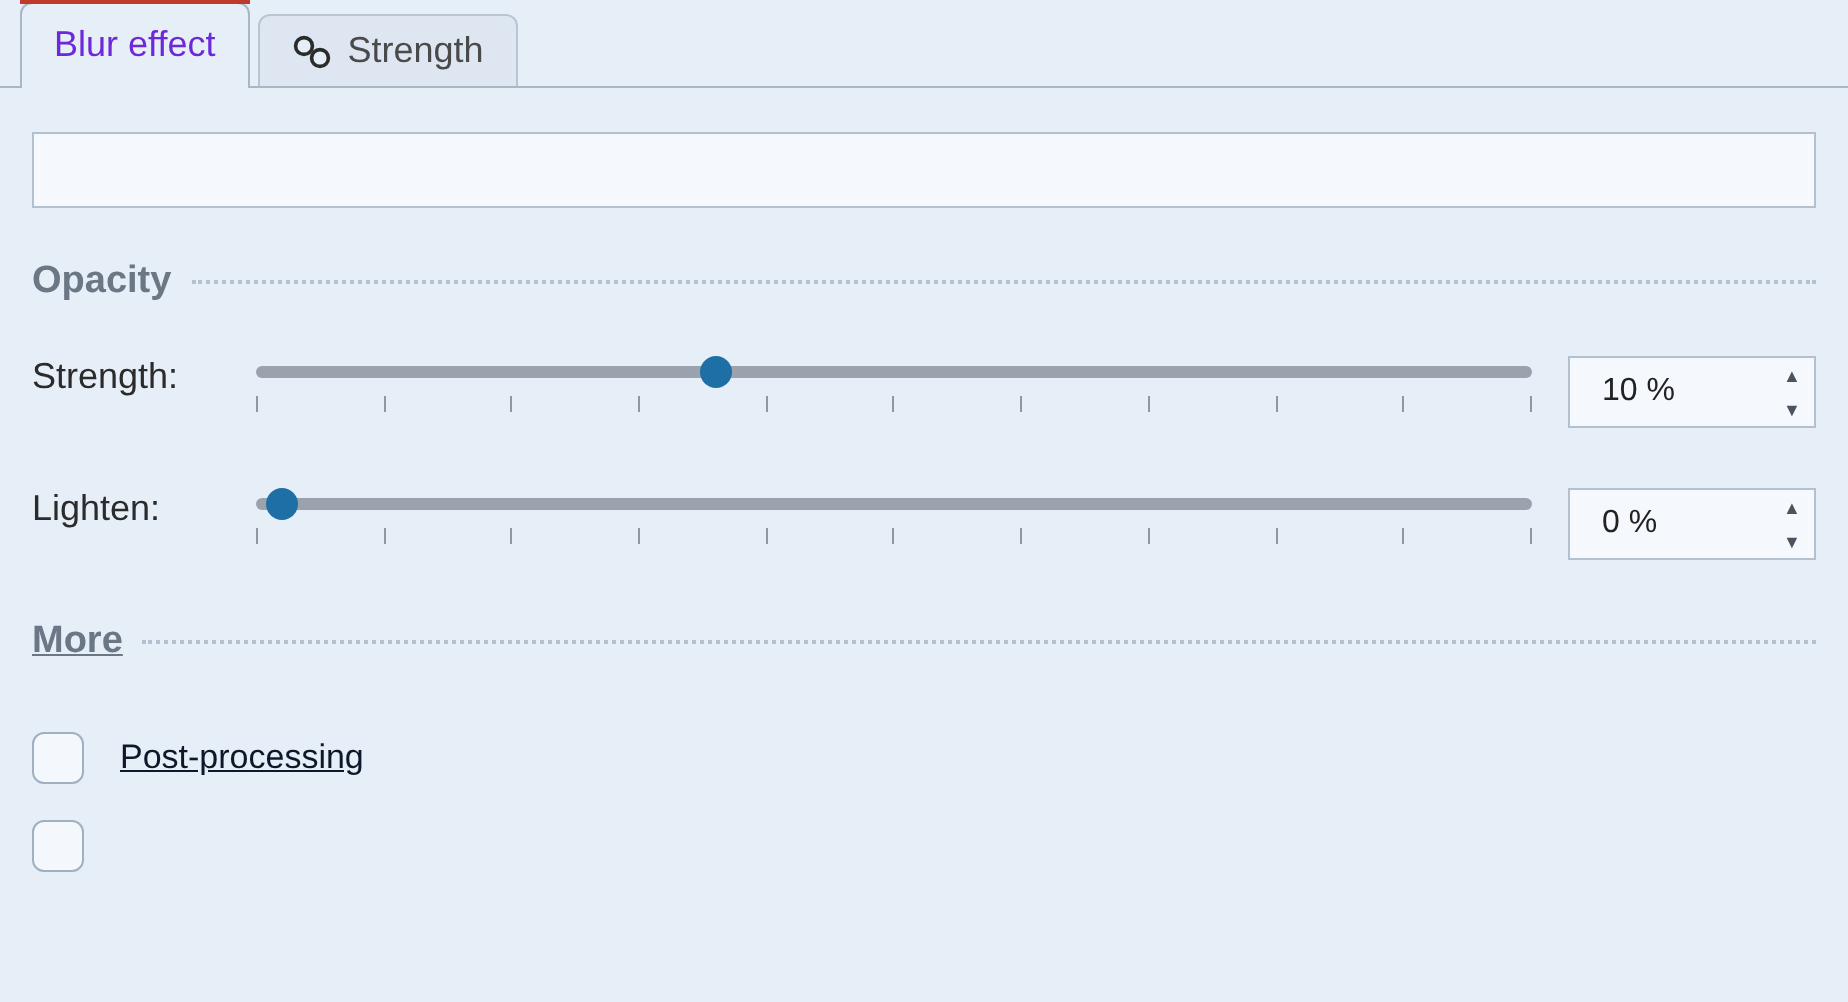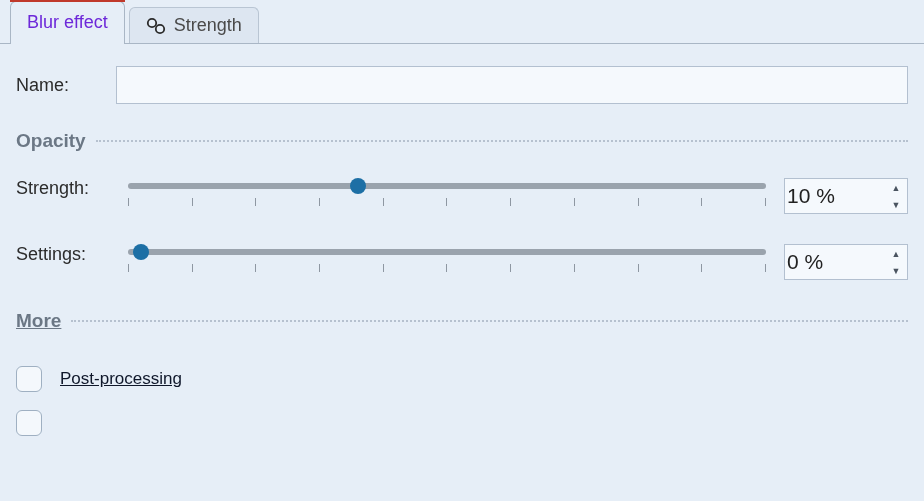--- a/index.html
+++ b/index.html
@@ -164,22 +164,22 @@
     width: 124px;
     height: 36px;
     display: flex;
     border: 1px solid #b3c0d0;
     background: #f5f9fd;
   }
   .spinner .value {
     flex: 1;
     display: flex;
     align-items: center;
-    padding-left: 2px;
-    font-size: 21px;
+    padding-left: 16px;
+    font-size: 16px;
     color: #222;
   }
   .spinner .arrows {
     width: 22px;
     display: flex;
     flex-direction: column;
   }
   .spinner .arrow {
     flex: 1;
     display: flex;
@@ -225,21 +225,20 @@
         <circle cx="14" cy="12" r="4.2" stroke="#2b2b2b" stroke-width="1.8" fill="#e6eef7"></circle>
       </svg>
     </span>
     <span>Strength</span>
   </div>
 </div>
 
 <div class="panel">
 
   <div class="name-row">
-    <span class="label">Name:</span>
     <input type="text" value="" style="">
   </div>
 
   <div class="section-head">
     <span>Opacity</span>
     <div class="dots"></div>
   </div>
 
   <div class="slider-row">
     <span class="label">Strength:</span>
@@ -265,21 +264,21 @@
     <div class="spinner">
       <div class="value">10 %</div>
       <div class="arrows">
         <div class="arrow">▲</div>
         <div class="arrow">▼</div>
       </div>
     </div>
   </div>
 
   <div class="slider-row">
-    <span class="label">Settings:</span>
+    <span class="label">Lighten:</span>
     <div class="slider-col">
       <div class="slider-track">
         <div class="slider-bar"></div>
         <div class="slider-thumb" style="left: 2%;"></div>
       </div>
       <div class="slider-ticks">
           <div class="tick"></div>
           <div class="tick"></div>
           <div class="tick"></div>
           <div class="tick"></div>

